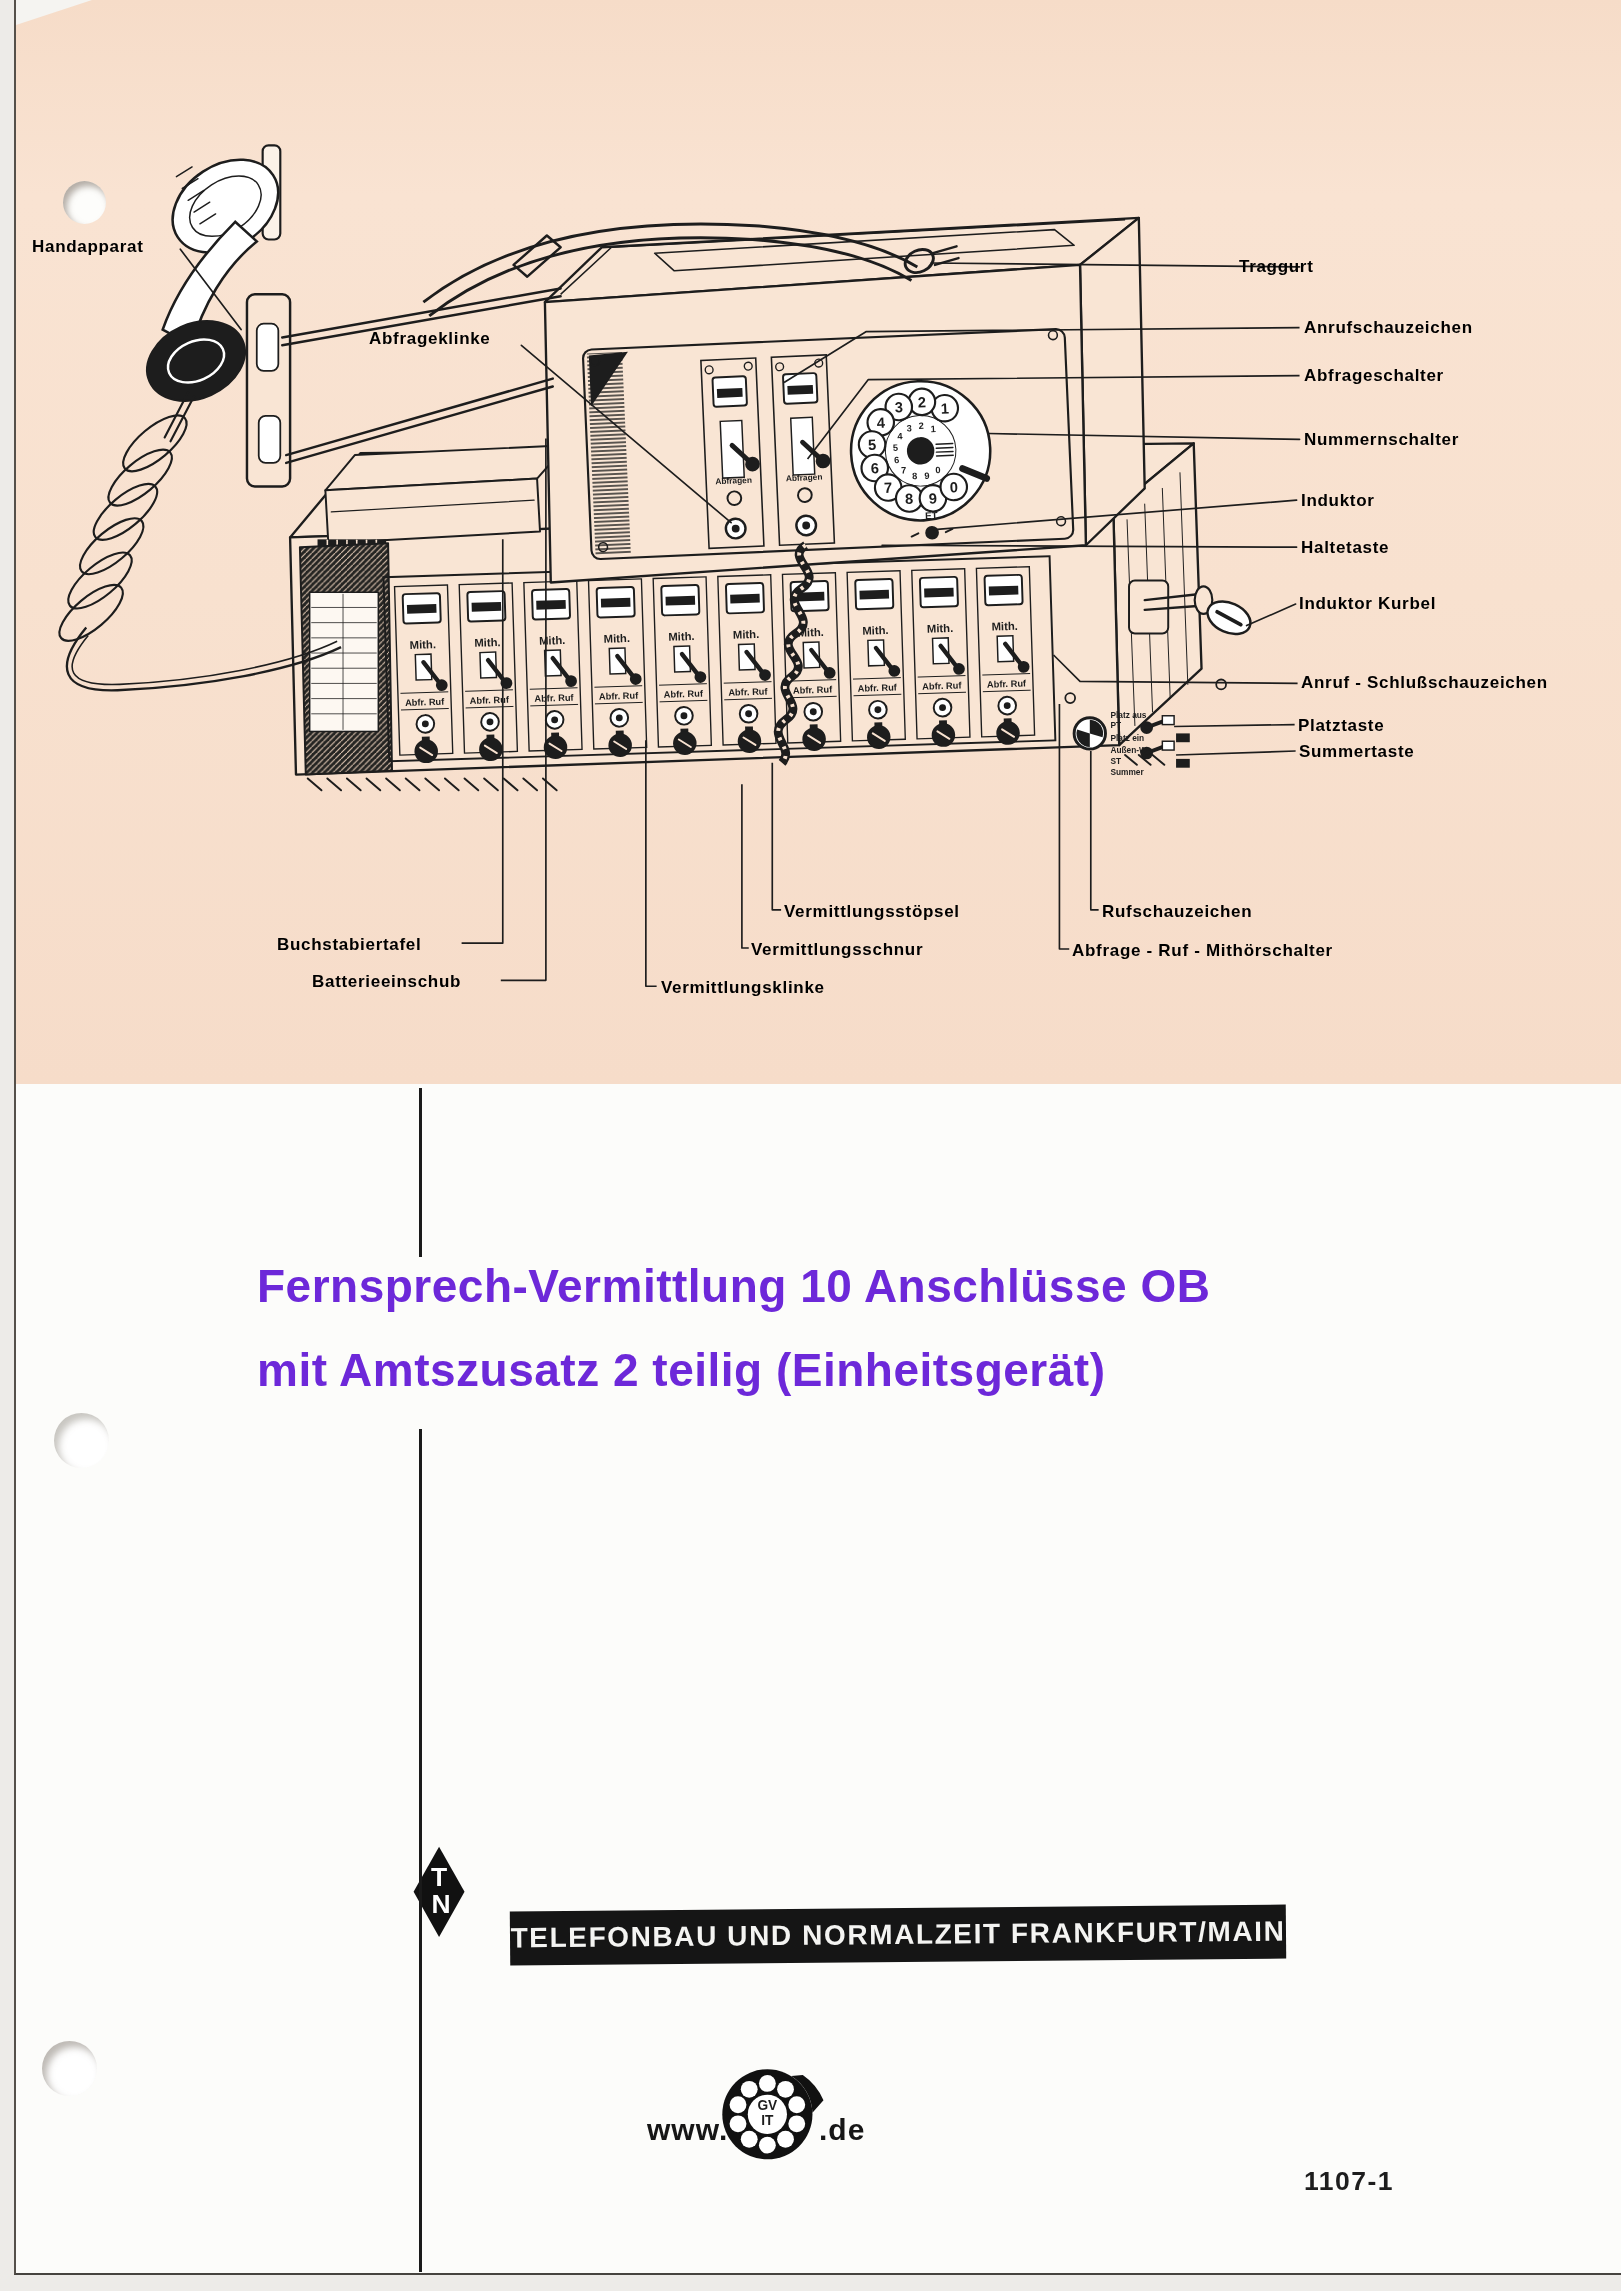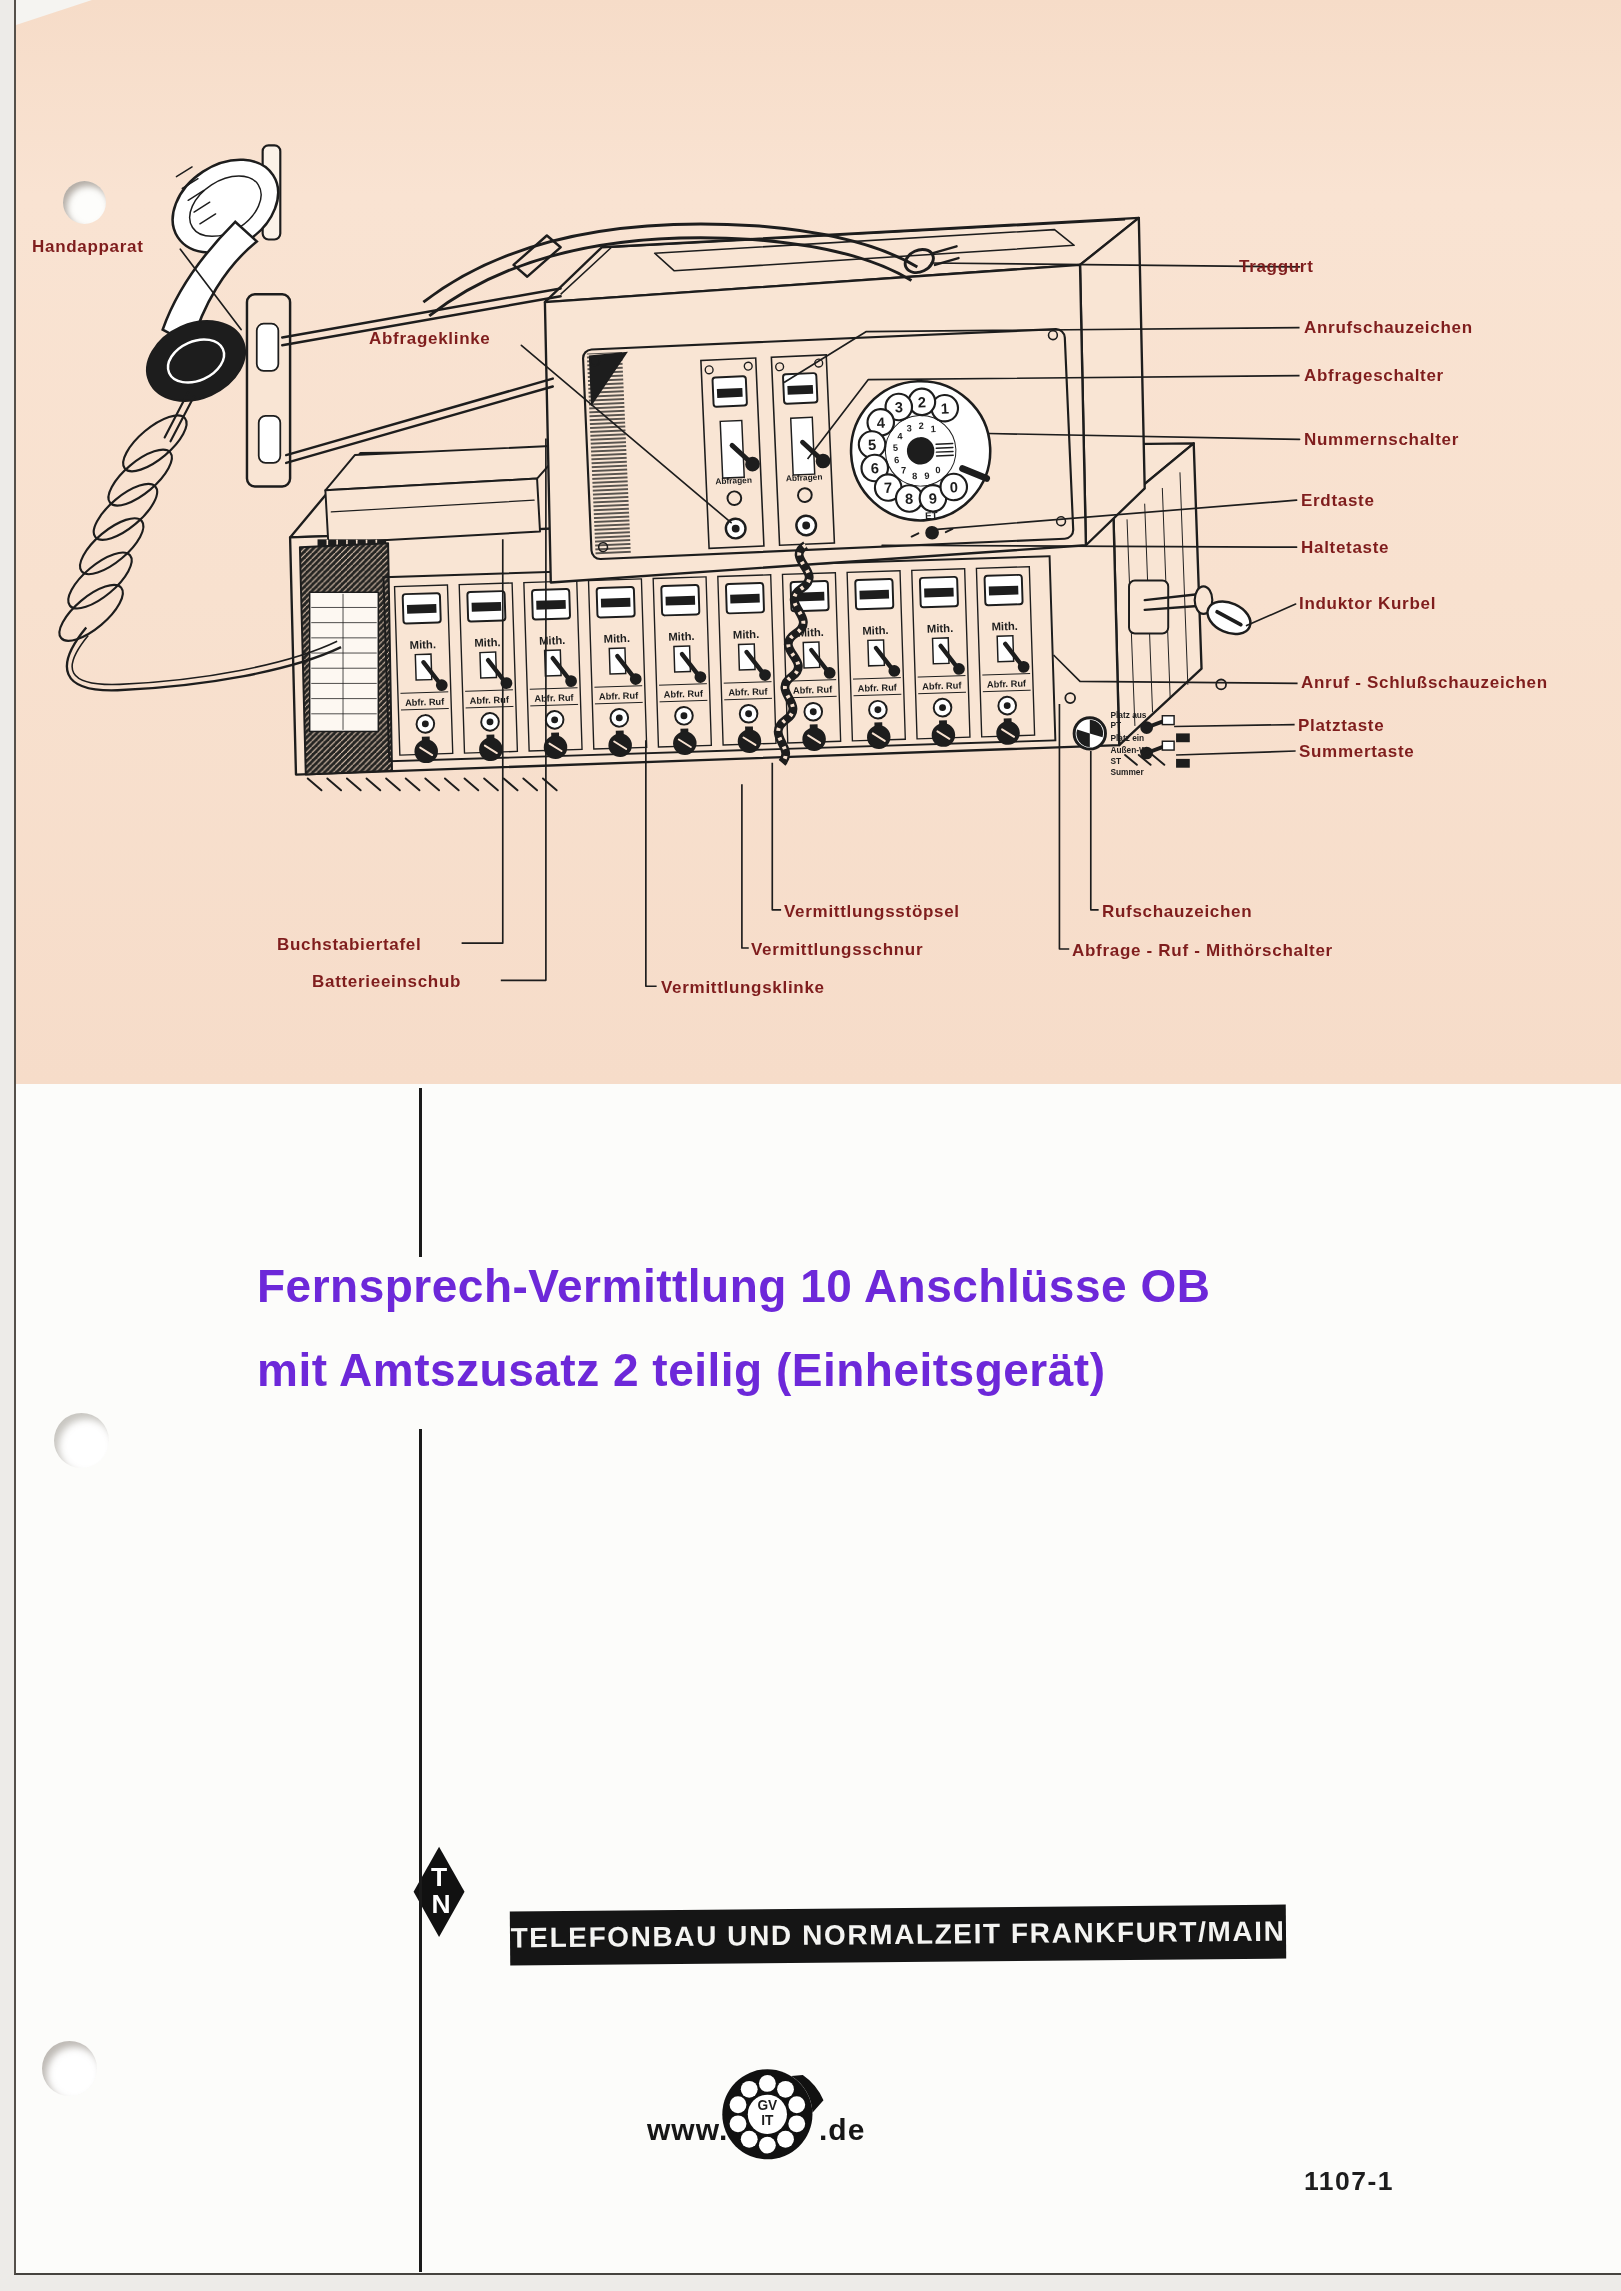--- a/index.html
+++ b/index.html
@@ -25,21 +25,21 @@
   }
   .hole{position:absolute;border-radius:50%;background:#fdfdfb;
     box-shadow:inset 3.9px 4.9px 6.9px rgba(120,108,96,.55);}
   #hole-1{left:63px;top:181px;width:43px;height:43px;}
   #hole-2{left:54px;top:1413px;width:55px;height:55px;background:#fff;
     box-shadow:inset 4.9px 5.9px 7.8px rgba(125,118,108,.42);}
   #hole-3{left:42px;top:2041px;width:55px;height:55px;background:#fff;
     box-shadow:inset 4.9px 5.9px 7.8px rgba(125,118,108,.5);}
   #diagram-svg{position:absolute;left:0;top:0;width:1621px;height:2292px;pointer-events:none;}
   .co{position:absolute;font-weight:700;font-size:17px;letter-spacing:0.7px;
-    color:#7f1d1d;white-space:nowrap;}
+    color:#000000;white-space:nowrap;}
   .rule-v{position:absolute;width:2.9px;background:#1a1a1a;left:419px;}
   #rule-top{top:1088px;height:169px;}
   #rule-bottom{top:1429px;height:843px;}
   .title-line{position:absolute;left:257px;font-weight:700;font-size:46px;
     letter-spacing:0.5px;color:#6d28d9;white-space:nowrap;}
   #title-1{top:1259px;}
   #title-2{top:1343px;}
   #company-bar{
     position:absolute;left:510px;top:1908px;width:776px;height:54px;
     background:#151515;transform:rotate(-0.5deg);
@@ -476,21 +476,21 @@
 <div class="hole" id="hole-1"></div>
 <div class="hole" id="hole-2"></div>
 <div class="hole" id="hole-3"></div>
 
 <div class="co" style="left:32px;top:237px">Handapparat</div>
 <div class="co" style="left:369px;top:329px">Abfrageklinke</div>
 <div class="co" style="left:1239px;top:257px">Traggurt</div>
 <div class="co" style="left:1304px;top:318px">Anrufschauzeichen</div>
 <div class="co" style="left:1304px;top:366px">Abfrageschalter</div>
 <div class="co" style="left:1304px;top:430px">Nummernschalter</div>
-<div class="co" style="left:1301px;top:491px">Erdtaste</div>
+<div class="co" style="left:1301px;top:491px">Induktor</div>
 <div class="co" style="left:1301px;top:538px">Haltetaste</div>
 <div class="co" style="left:1299px;top:594px">Induktor Kurbel</div>
 <div class="co" style="left:1301px;top:673px">Anruf - Schlußschauzeichen</div>
 <div class="co" style="left:1298px;top:716px">Platztaste</div>
 <div class="co" style="left:1299px;top:742px">Summertaste</div>
 <div class="co" style="left:784px;top:902px">Vermittlungsstöpsel</div>
 <div class="co" style="left:751px;top:940px">Vermittlungsschnur</div>
 <div class="co" style="left:661px;top:978px">Vermittlungsklinke</div>
 <div class="co" style="left:1102px;top:902px">Rufschauzeichen</div>
 <div class="co" style="left:1072px;top:941px">Abfrage - Ruf - Mithörschalter</div>

